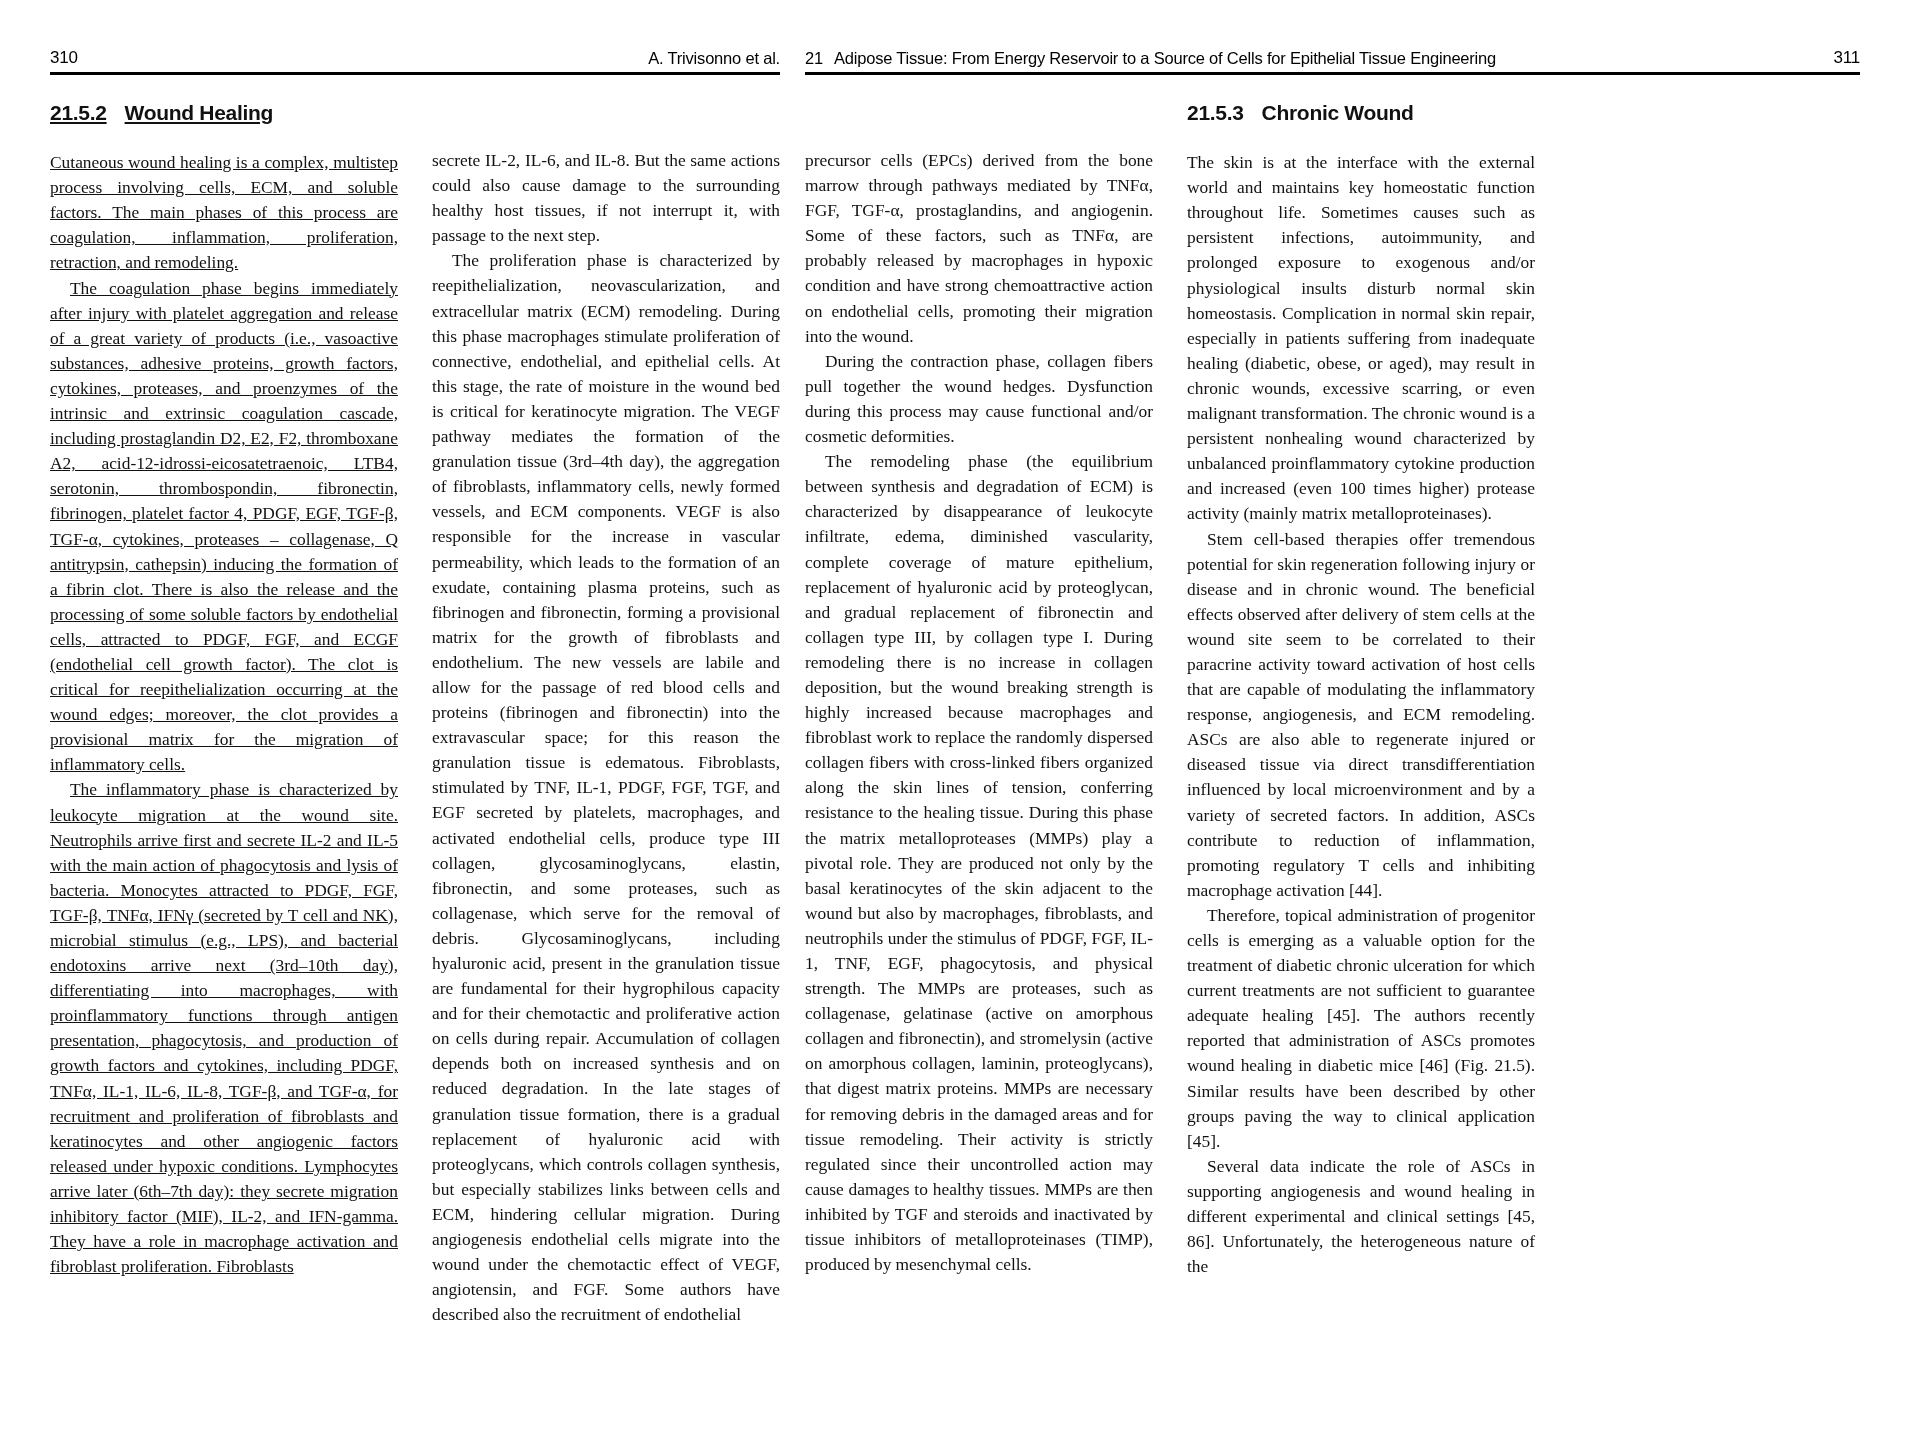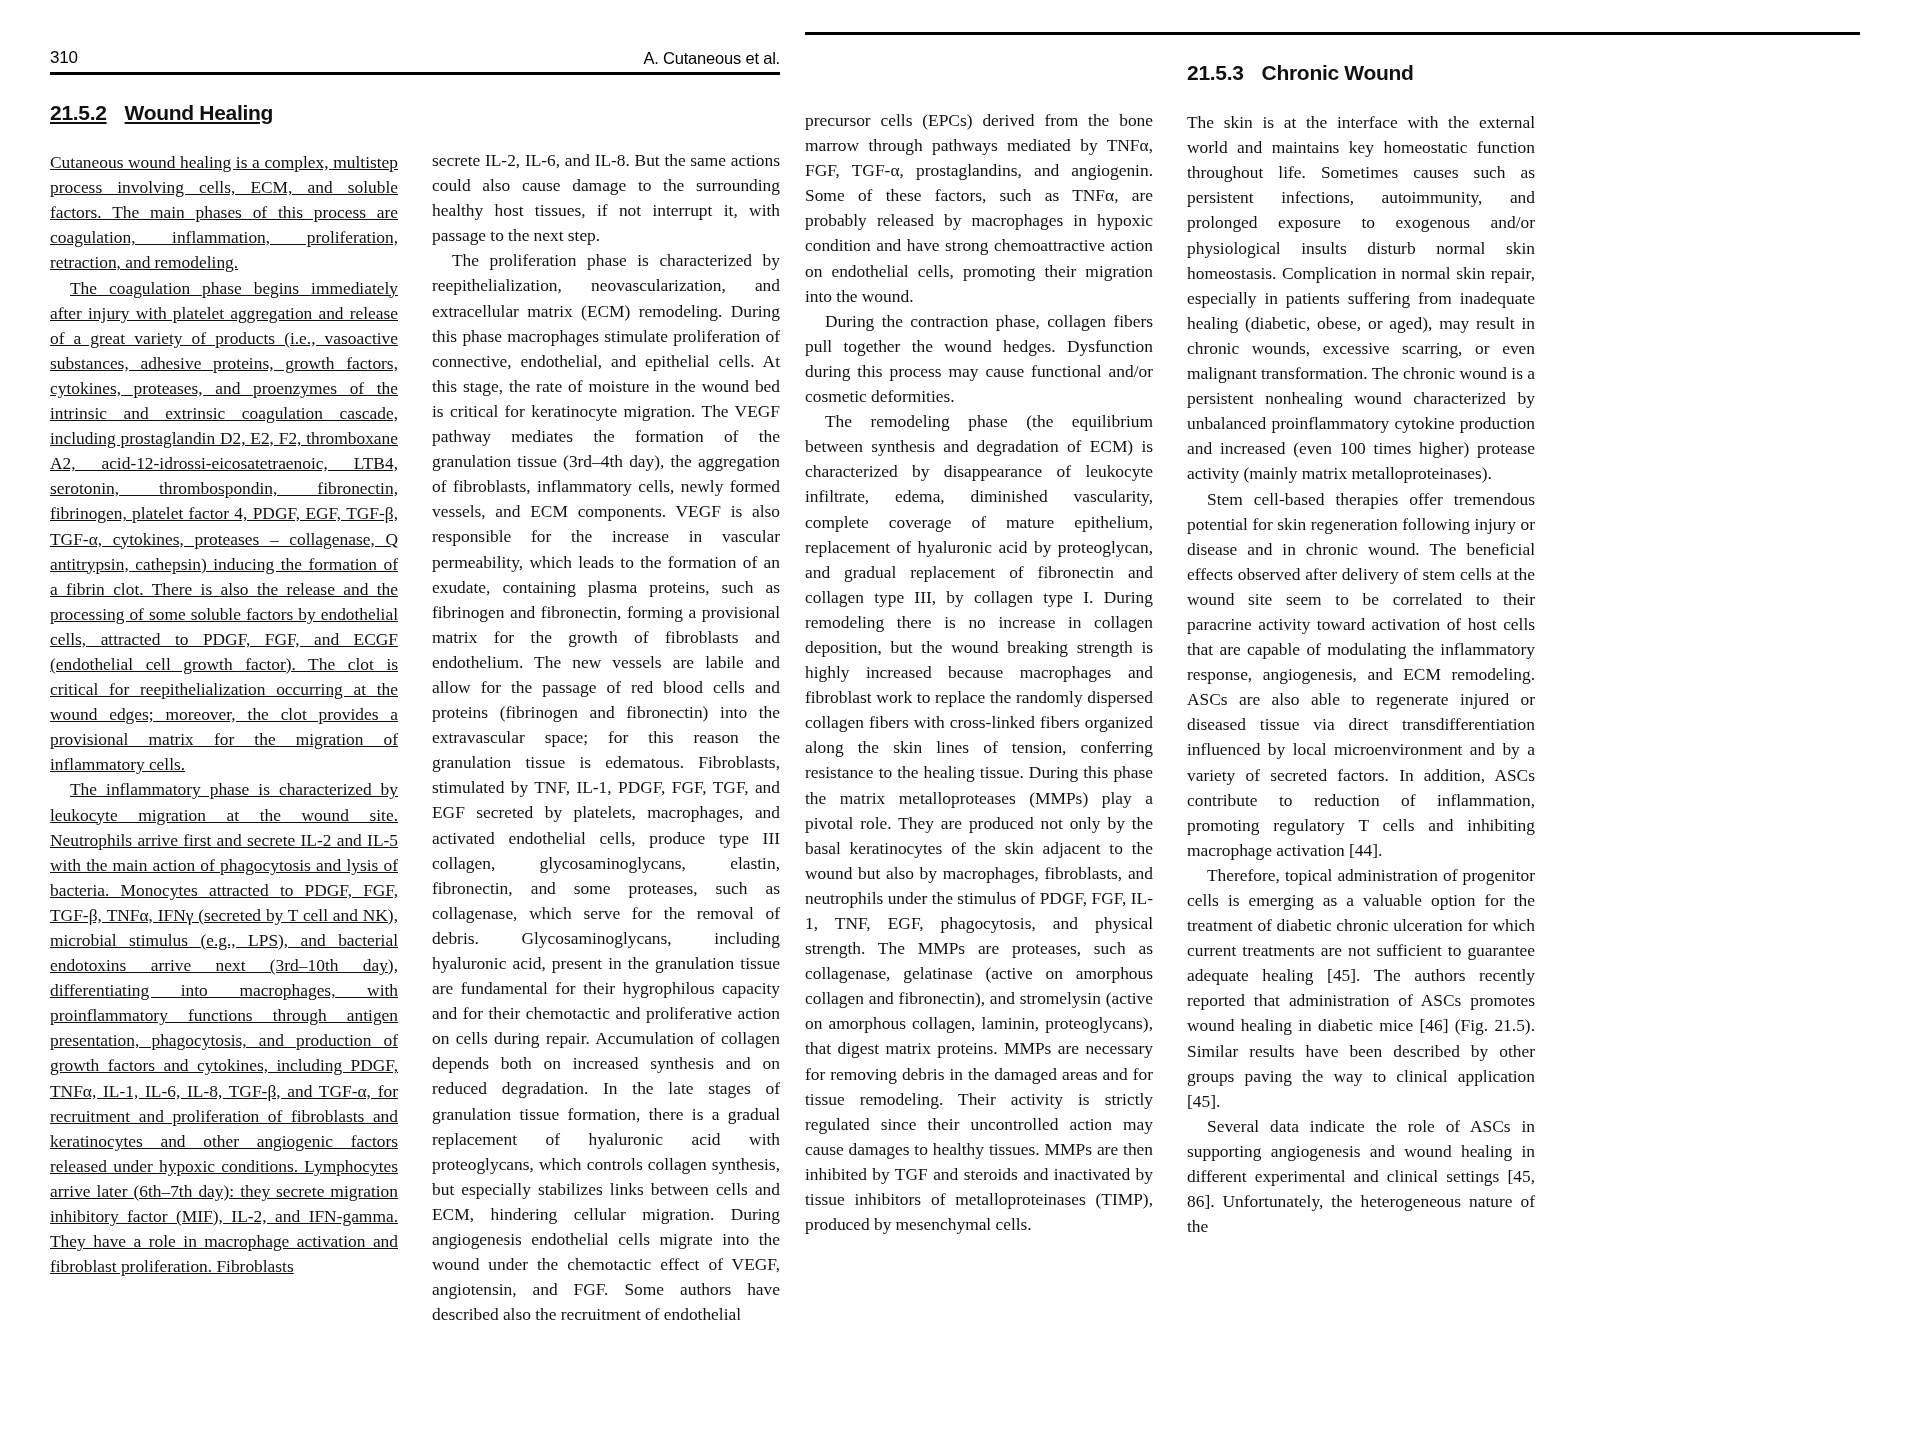--- a/index.html
+++ b/index.html
@@ -108,21 +108,21 @@
 </head>
 <body>
 
 <div class="spread">
 
   <div class="page page-left">
 
     <div class="runhead runhead-left">
       <span class="folio">310</span>
       <span class="spacer"></span>
-      <span class="rh-title">A. Cutaneous et al.</span>
+      <span class="rh-title">A. Trivisonno et al.</span>
     </div>
     <div class="rule rule-left"></div>
 
     <div class="cols cols-left">
 
       <div class="col">
         <h2 class="section">
           <span class="num">21.5.2</span><span>Wound Healing</span>
         </h2>
         <p class="noindent">Cutaneous wound healing is a complex, multistep process involving cells, ECM, and soluble factors. The main phases of this process are coagulation, inflammation, proliferation, retraction, and remodeling.</p>
@@ -134,20 +134,26 @@
         <div class="pad-head"></div>
         <p class="noindent">secrete IL-2, IL-6, and IL-8. But the same actions could also cause damage to the surrounding healthy host tissues, if not interrupt it, with passage to the next step.</p>
         <p>The proliferation phase is characterized by reepithelialization, neovascularization, and extracellular matrix (ECM) remodeling. During this phase macrophages stimulate proliferation of connective, endothelial, and epithelial cells. At this stage, the rate of moisture in the wound bed is critical for keratinocyte migration. The VEGF pathway mediates the formation of the granulation tissue (3rd–4th day), the aggregation of fibroblasts, inflammatory cells, newly formed vessels, and ECM components. VEGF is also responsible for the increase in vascular permeability, which leads to the formation of an exudate, containing plasma proteins, such as fibrinogen and fibronectin, forming a provisional matrix for the growth of fibroblasts and endothelium. The new vessels are labile and allow for the passage of red blood cells and proteins (fibrinogen and fibronectin) into the extravascular space; for this reason the granulation tissue is edematous. Fibroblasts, stimulated by TNF, IL-1, PDGF, FGF, TGF, and EGF secreted by platelets, macrophages, and activated endothelial cells, produce type III collagen, glycosaminoglycans, elastin, fibronectin, and some proteases, such as collagenase, which serve for the removal of debris. Glycosaminoglycans, including hyaluronic acid, present in the granulation tissue are fundamental for their hygrophilous capacity and for their chemotactic and proliferative action on cells during repair. Accumulation of collagen depends both on increased synthesis and on reduced degradation. In the late stages of granulation tissue formation, there is a gradual replacement of hyaluronic acid with proteoglycans, which controls collagen synthesis, but especially stabilizes links between cells and ECM, hindering cellular migration. During angiogenesis endothelial cells migrate into the wound under the chemotactic effect of VEGF, angiotensin, and FGF. Some authors have described also the recruitment of endothelial</p>
       </div>
 
     </div>
   </div>
 
   <div class="page page-right">
 
+    <div class="runhead runhead-right">
+      <span class="rh-chapnum">21</span>
+      <span class="rh-title">Adipose Tissue: From Energy Reservoir to a Source of Cells for Epithelial Tissue Engineering</span>
+      <span class="spacer"></span>
+      <span class="folio">311</span>
+    </div>
     <div class="rule rule-right"></div>
 
     <div class="cols cols-right">
 
       <div class="col">
         <div class="pad-head"></div>
         <p class="noindent">precursor cells (EPCs) derived from the bone marrow through pathways mediated by TNFα, FGF, TGF-α, prostaglandins, and angiogenin. Some of these factors, such as TNFα, are probably released by macrophages in hypoxic condition and have strong chemoattractive action on endothelial cells, promoting their migration into the wound.</p>
         <p>During the contraction phase, collagen fibers pull together the wound hedges. Dysfunction during this process may cause functional and/or cosmetic deformities.</p>
         <p>The remodeling phase (the equilibrium between synthesis and degradation of ECM) is characterized by disappearance of leukocyte infiltrate, edema, diminished vascularity, complete coverage of mature epithelium, replacement of hyaluronic acid by proteoglycan, and gradual replacement of fibronectin and collagen type III, by collagen type I. During remodeling there is no increase in collagen deposition, but the wound breaking strength is highly increased because macrophages and fibroblast work to replace the randomly dispersed collagen fibers with cross-linked fibers organized along the skin lines of tension, conferring resistance to the healing tissue. During this phase the matrix metalloproteases (MMPs) play a pivotal role. They are produced not only by the basal keratinocytes of the skin adjacent to the wound but also by macrophages, fibroblasts, and neutrophils under the stimulus of PDGF, FGF, IL-1, TNF, EGF, phagocytosis, and physical strength. The MMPs are proteases, such as collagenase, gelatinase (active on amorphous collagen and fibronectin), and stromelysin (active on amorphous collagen, laminin, proteoglycans), that digest matrix proteins. MMPs are necessary for removing debris in the damaged areas and for tissue remodeling. Their activity is strictly regulated since their uncontrolled action may cause damages to healthy tissues. MMPs are then inhibited by TGF and steroids and inactivated by tissue inhibitors of metalloproteinases (TIMP), produced by mesenchymal cells.</p>
       </div>

